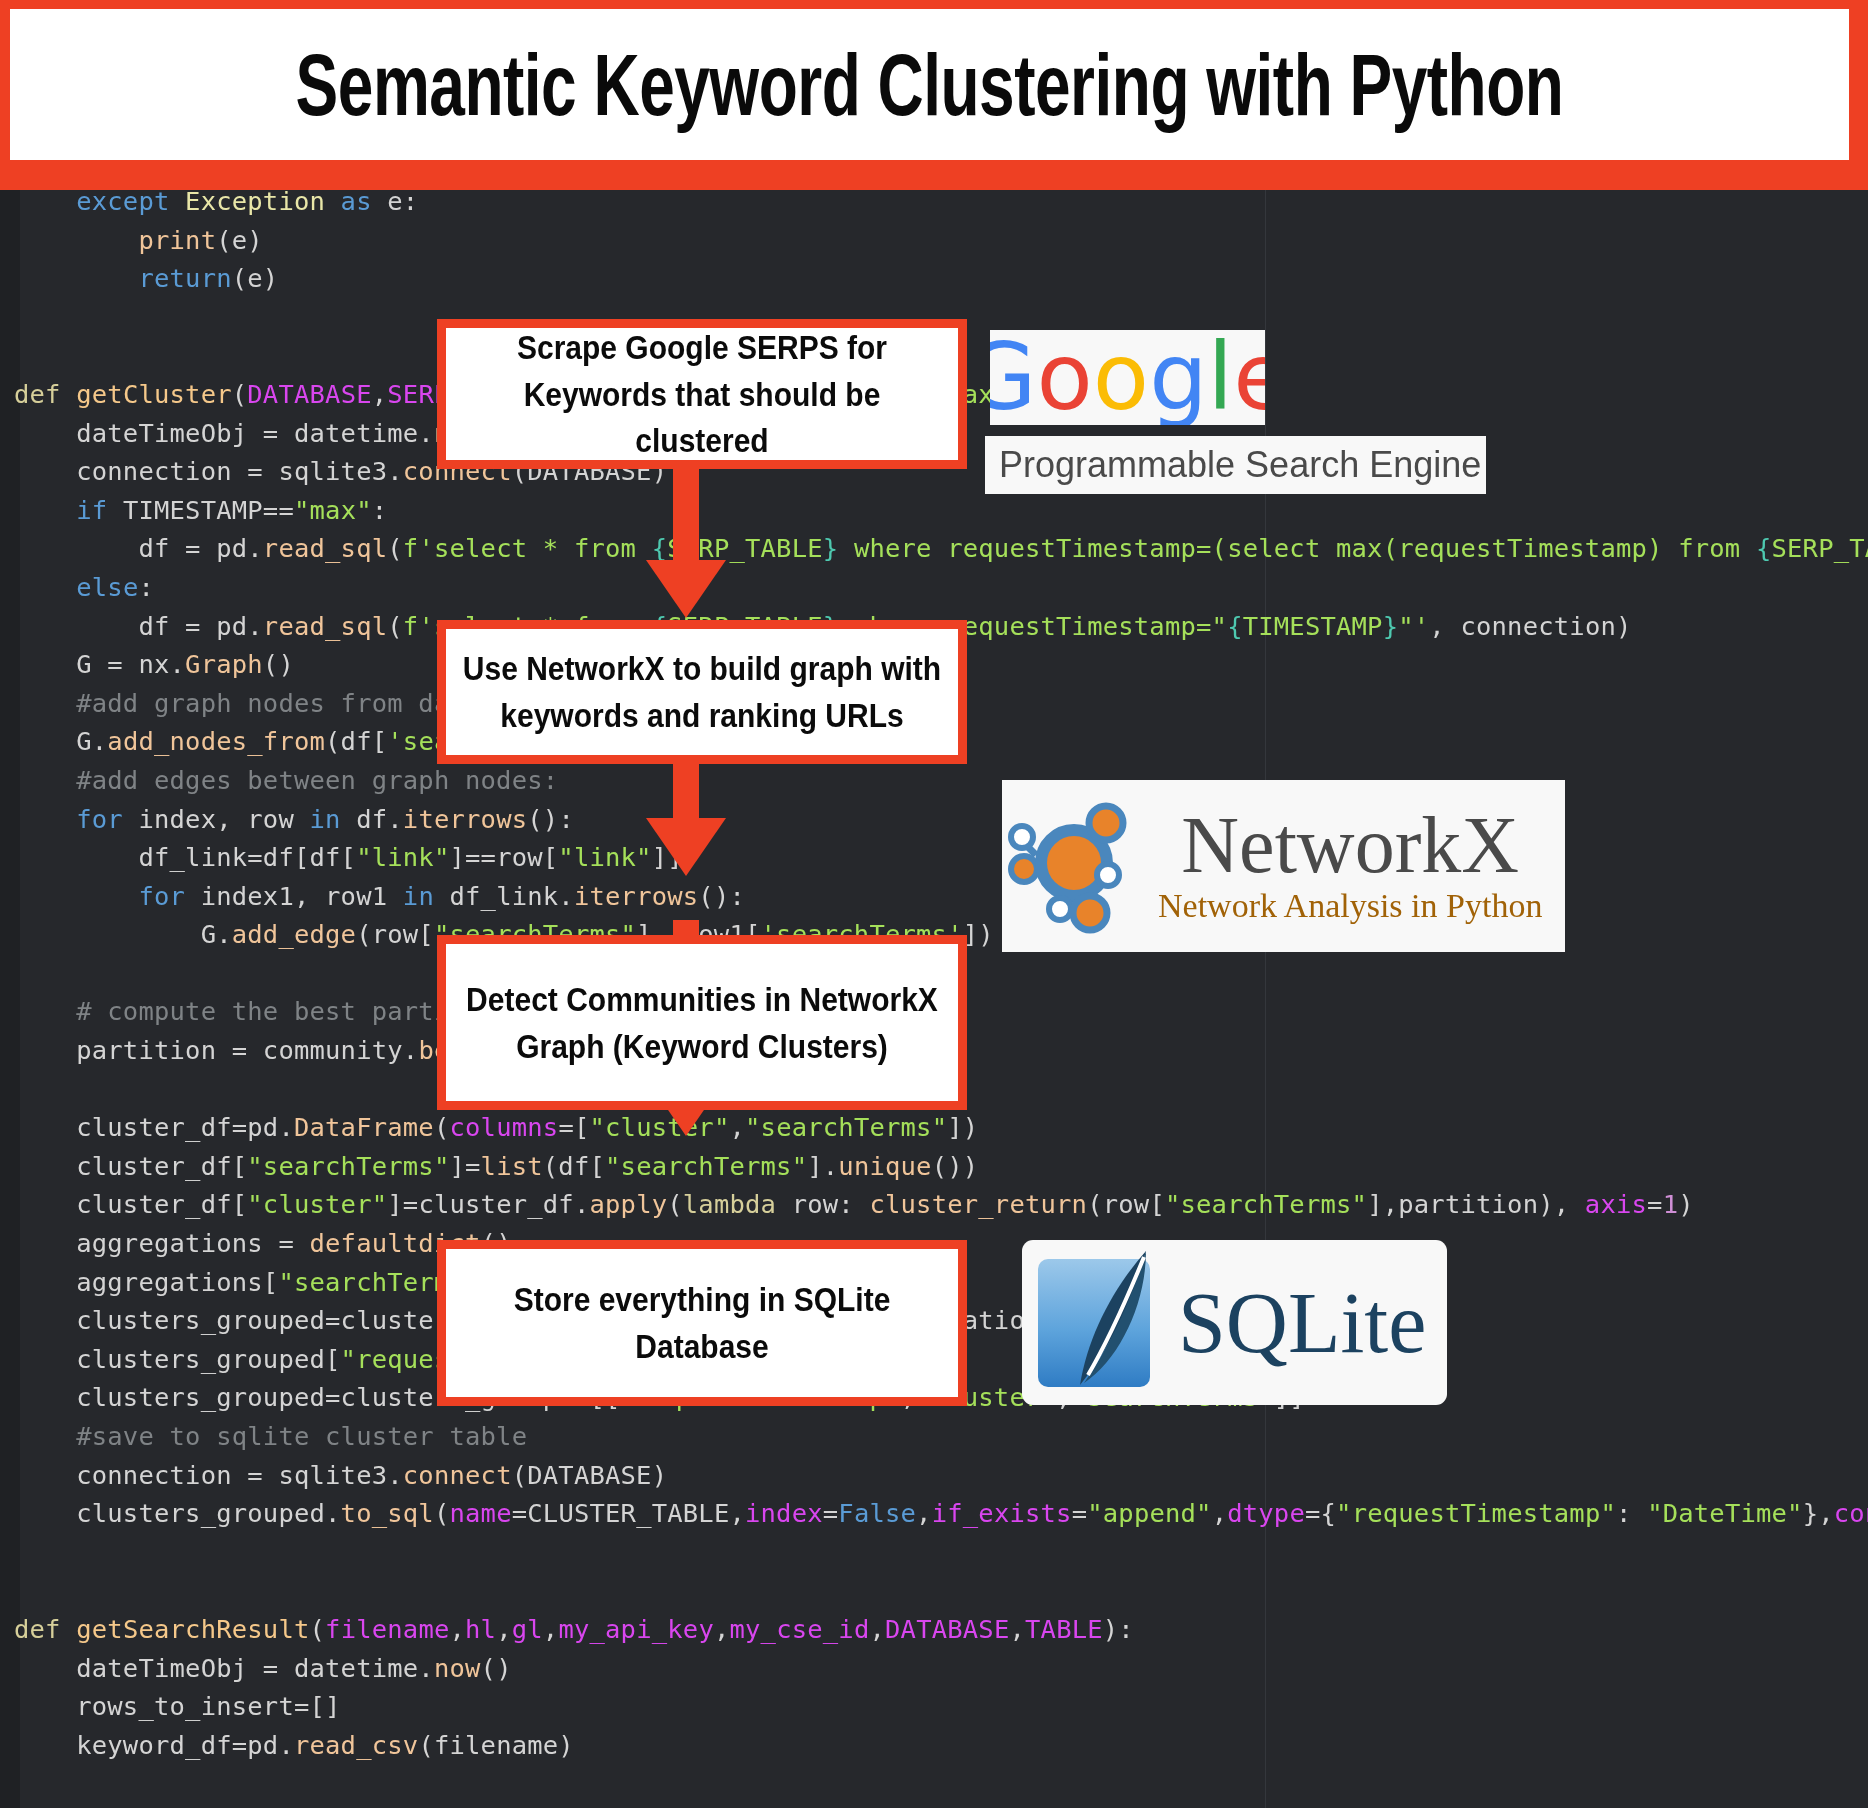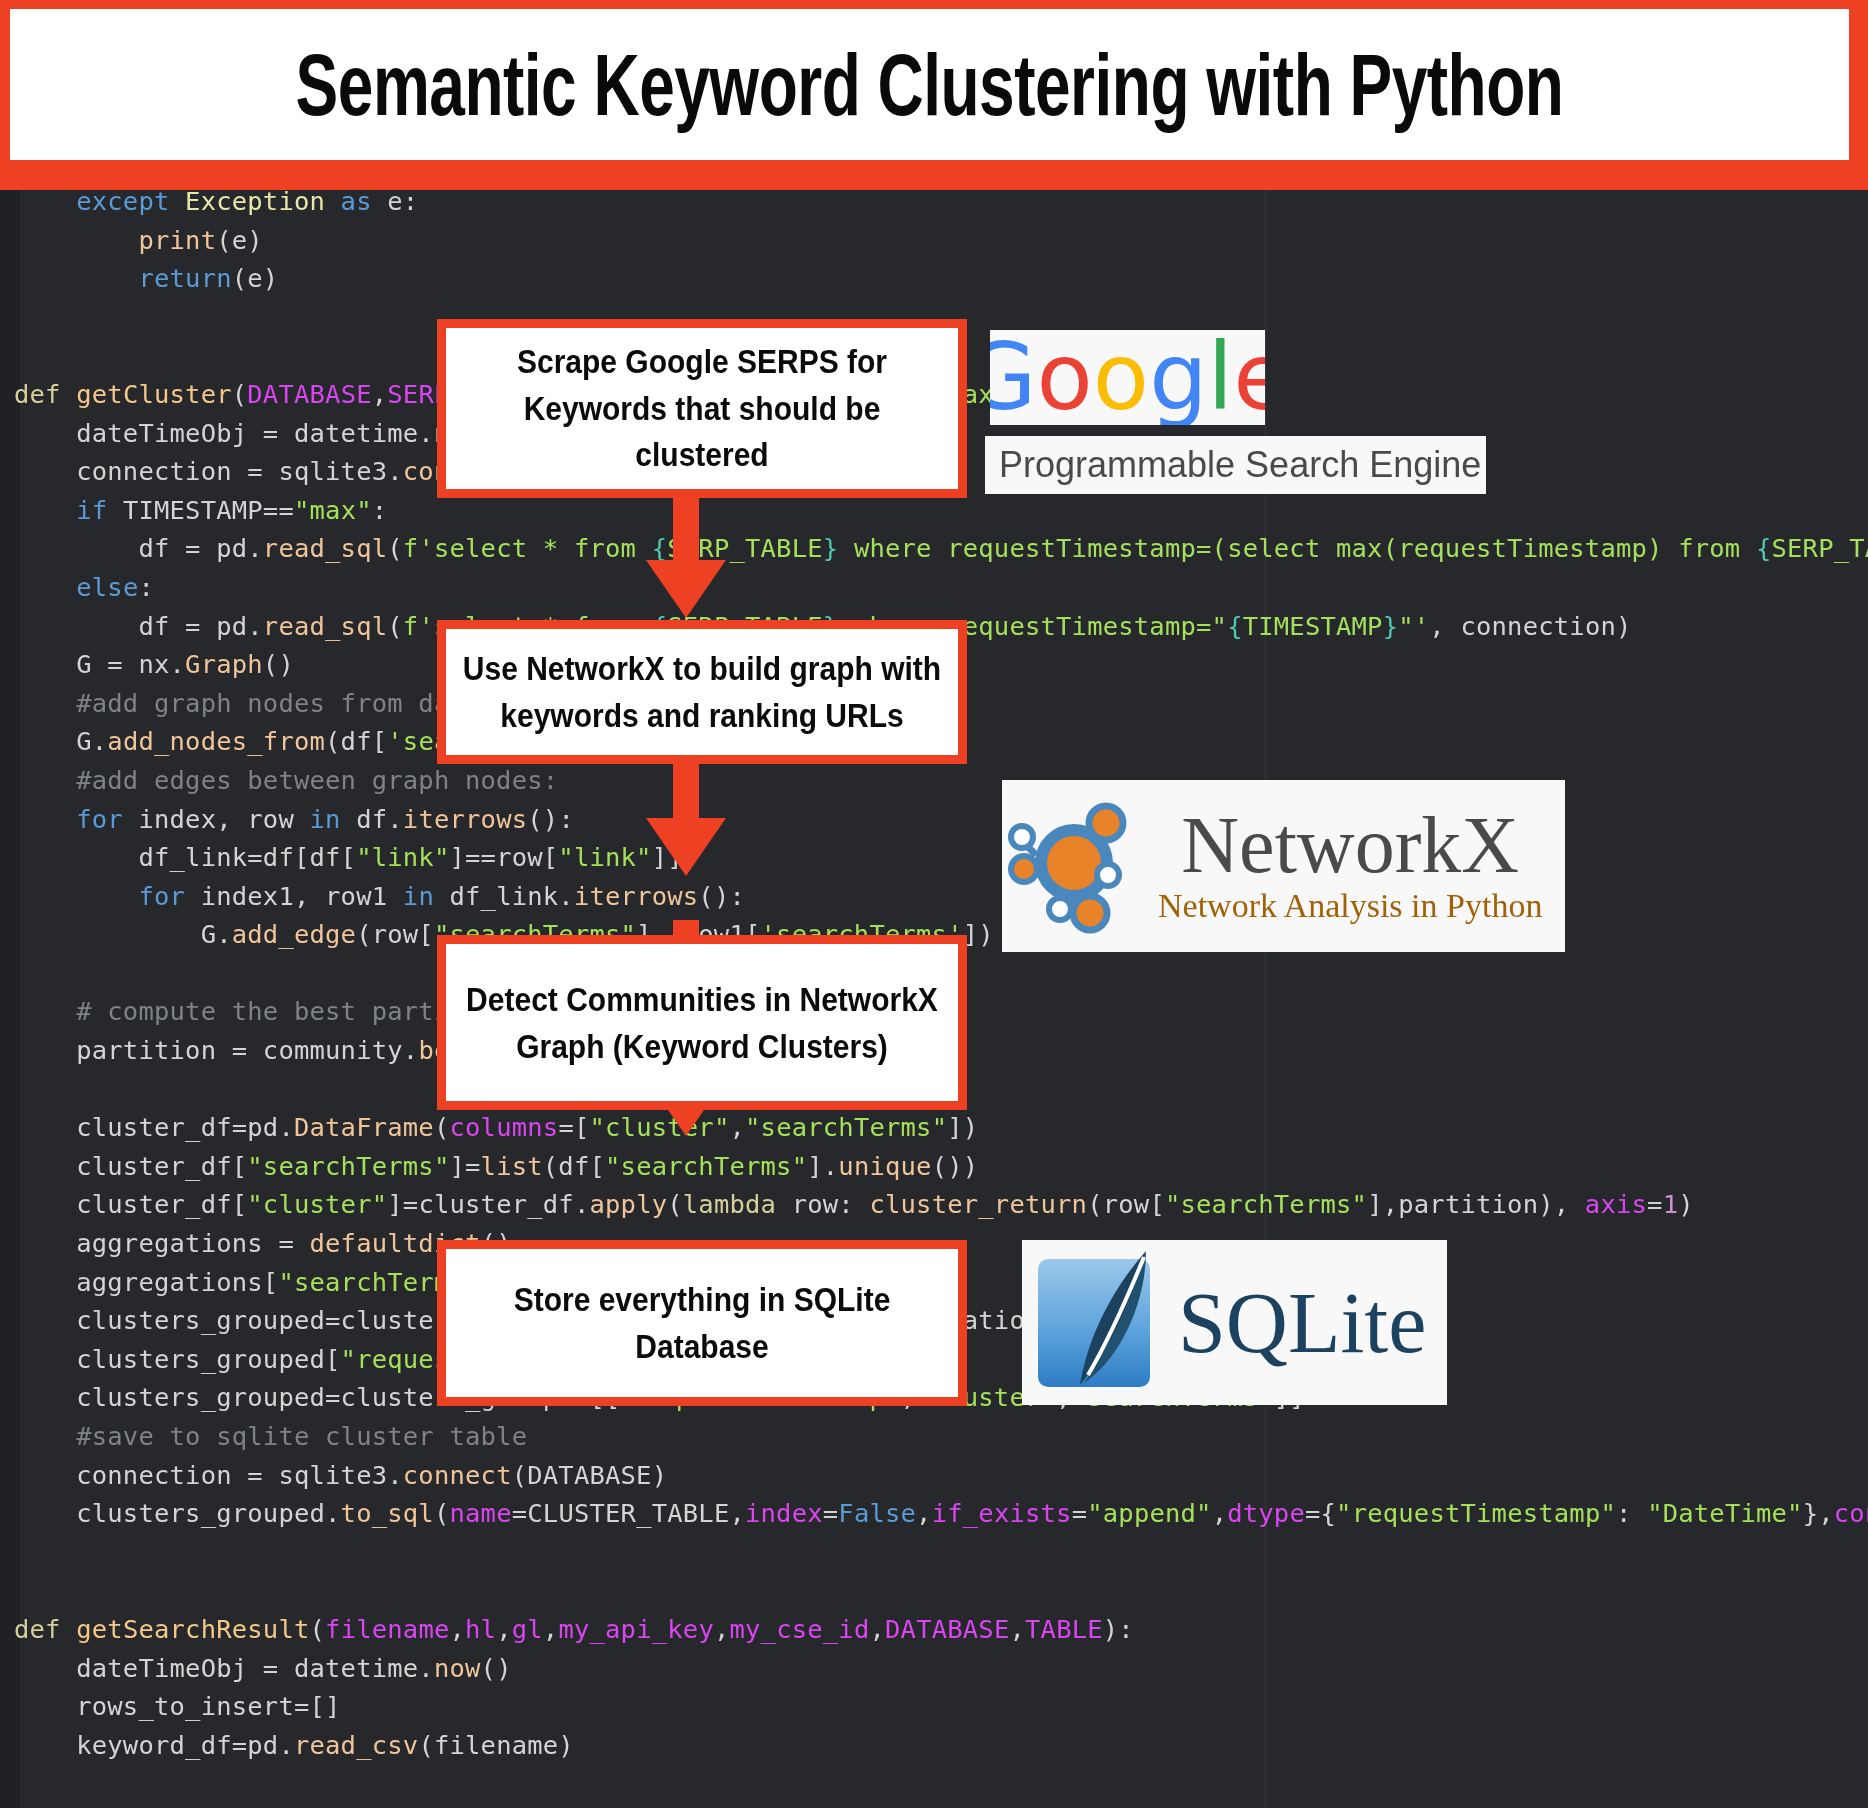--- a/index.html
+++ b/index.html
@@ -179,21 +179,21 @@
     color: #4a4a4a;
   }
   #nx-sub {
     font-family: "Liberation Serif", serif;
     font-size: 34px;
     line-height: 42px;
     color: #a16207;
   }
 
   
-  #sqlite-logo { display: flex; align-items: center; }
+  #sqlite-logo { display: flex; align-items: center; border-radius: 11px; }
   #sqlite-word {
     font-family: "Liberation Serif", serif;
     font-size: 86px;
     line-height: 86px;
     color: #1c4260;
     margin-left: -34px;
   }
 </style>
 </head>
 <body>
@@ -258,21 +258,21 @@
 <div class="flow-arrow" style="left:636px; top:666px; width:100px; height:210px;">
   <div class="arrow-shaft" style="height:152px;"></div>
   <div class="arrow-head" style="top:152px;"></div>
 </div>
 
 <div class="flow-arrow" style="left:636px; top:920px; width:100px; height:215px;">
   <div class="arrow-shaft" style="height:158px;"></div>
   <div class="arrow-head" style="top:158px;"></div>
 </div>
 
-<div class="flow-box" style="left:437px; top:319px; width:530px; height:179px;">
+<div class="flow-box" style="left:437px; top:319px; width:530px; height:150px;">
   <div class="flow-inner">
     <span class="flow-label">Scrape Google SERPS for Keywords that should be clustered</span>
   </div>
 </div>
 
 <div class="flow-box" style="left:437px; top:620px; width:530px; height:144px;">
   <div class="flow-inner">
     <span class="flow-label">Use NetworkX to build graph with keywords and ranking URLs</span>
   </div>
 </div>

